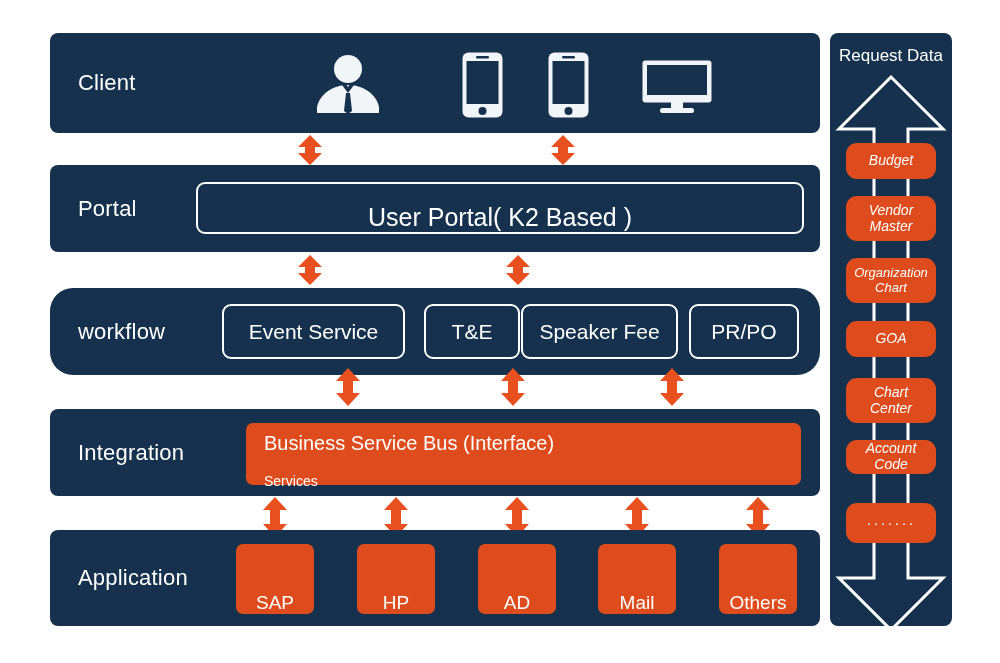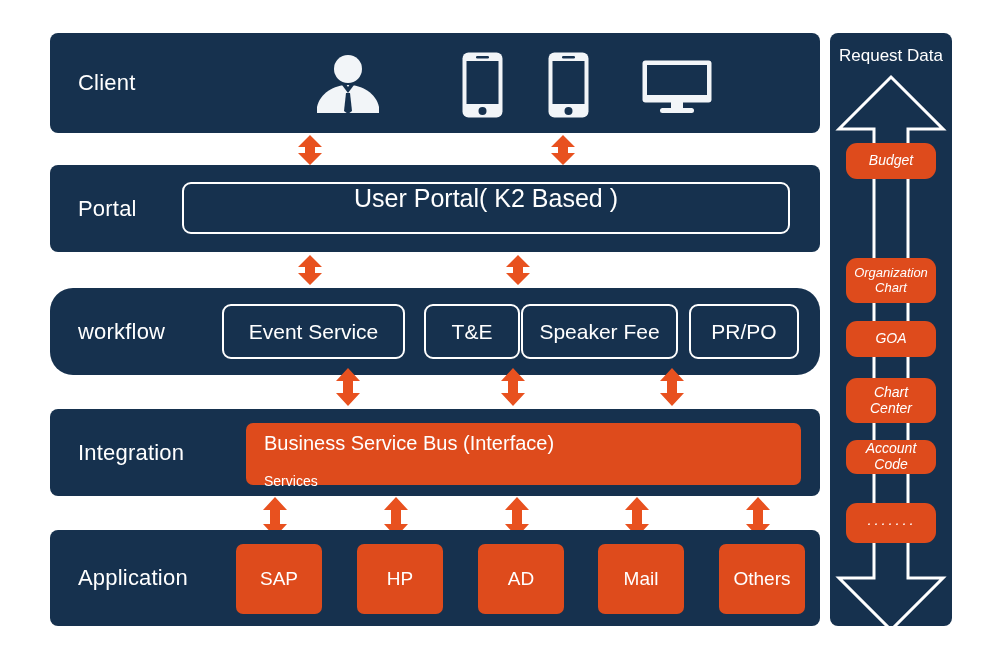--- a/index.html
+++ b/index.html
@@ -62,28 +62,28 @@
   }
   .client-icon { position: absolute; display: block; }
   #icon-person  { left: 16px;  top: 22px; }
   #icon-phone-1 { left: 172px; top: 19px; }
   #icon-phone-2 { left: 258px; top: 19px; }
   #icon-desktop { left: 352px; top: 27px; }
 
   
   #portal-box {
     position: absolute;
-    left: 182px;
+    left: 196px;
     top: 182px;
     width: 608px;
     height: 52px;
     border: 2px solid #ffffff;
     border-radius: 9px;
     display: flex;
-    align-items: flex-start;
+    align-items: flex-end;
     justify-content: center;
   }
   #portal-box .box-text {
     color: #ffffff;
     font-size: 25px;
     font-weight: 400;
     white-space: nowrap;
   }
 
   
@@ -129,26 +129,26 @@
     font-size: 14px;
     line-height: 1.2;
     margin-top: 18px;
     white-space: nowrap;
   }
 
   
   .app-box {
     position: absolute;
     top: 544px;
-    width: 86px;
+    width: 78px;
     height: 70px;
     background: #DE4B1C;
     border-radius: 7px;
     display: flex;
-    align-items: center;
+    align-items: flex-end;
     justify-content: center;
   }
   .app-box .box-text {
     color: #ffffff;
     font-size: 19px;
     white-space: nowrap;
   }
   #app-box-0 { left: 236px; }
   #app-box-1 { left: 357px; }
   #app-box-2 { left: 478px; }
@@ -387,20 +387,24 @@
                L61 597
                L9 545
                L44 545
                L44 96
                L9 96 Z" fill="none" stroke="#FFFFFF" stroke-width="3" stroke-linejoin="miter"></path>
     </svg>
 
     <div class="md-box" id="md-box-0">
       <span>Budget</span>
     </div>
+    <div class="md-box" id="md-box-1">
+      <span style="white-space:pre-line;">Vendor
+Master</span>
+    </div>
     <div class="md-box" id="md-box-2">
       <span style="white-space:pre-line;">Organization
 Chart</span>
     </div>
     <div class="md-box" id="md-box-3">
       <span>GOA</span>
     </div>
     <div class="md-box" id="md-box-4">
       <span style="white-space:pre-line;">Chart
 Center</span>

